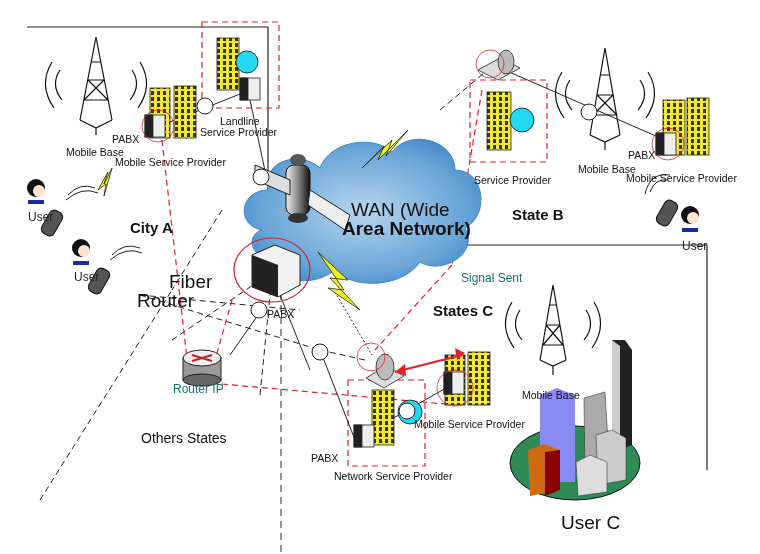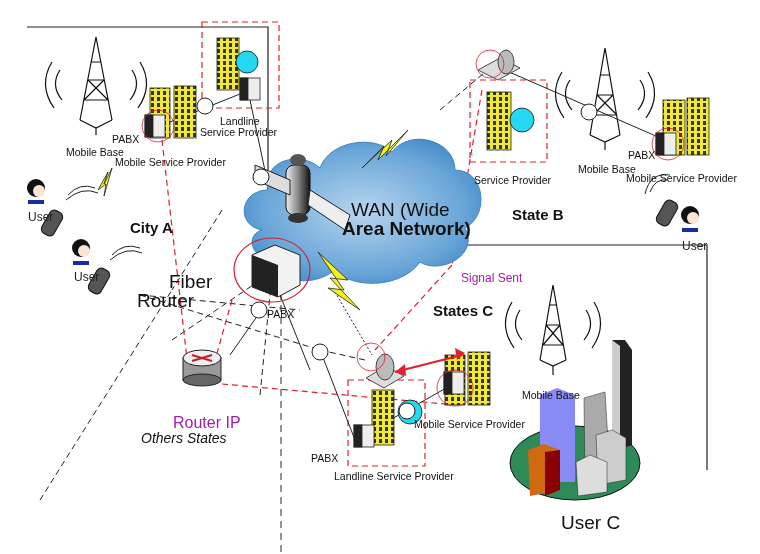--- a/index.html
+++ b/index.html
@@ -3,21 +3,21 @@
 <meta charset="utf-8">
 <style>
   html, body { margin:0; padding:0; background:#ffffff; }
   body { width:760px; height:554px; overflow:hidden; position:relative; font-family:"Liberation Sans", sans-serif; }
   svg { position:absolute; left:0; top:0; }
   .lbl { position:absolute; white-space:nowrap; color:#111; font-family:"Liberation Sans", sans-serif; }
   .sm { font-size:10.5px;margin-top:12px; }
   .xs { font-size:12px; color:#222; }
   .bold { font-weight:bold; font-size:15px; }
   .md { font-size:19px; }
-  .red { color:#a21caf; }
+  .red { color:#0f766e; }
 </style>
 </head>
 <body>
 
 <svg width="760" height="554" viewBox="0 0 760 554">
   <defs>
     <pattern id="bldg" width="6" height="6" patternUnits="userSpaceOnUse">
       <rect width="6" height="6" fill="#f2e934"></rect>
       <rect x="1" y="1" width="3" height="4" fill="#333"></rect>
     </pattern>
@@ -250,22 +250,22 @@
 <div class="lbl bold" style="left:433px;top:302px;">States C</div>
 
 <div class="lbl md" style="left:351px;top:199px;">WAN (Wide</div>
 <div class="lbl md" style="left:342px;top:218px;font-weight:bold;">Area Network)</div>
 
 <div class="lbl md" style="left:141px;top:271px;margin-left:28px;">Fiber</div>
 <div class="lbl md" style="left:137px;top:290px;">Router</div>
 <div class="lbl sm" style="left:267px;top:296px;">PABX</div>
 
 <div class="lbl sm red" style="left:461px;top:259px;font-size:12px;">Signal Sent</div>
-<div class="lbl sm red" style="left:173px;top:402px;font-size:16px;text-align:right;">Router IP</div>
-
-<div class="lbl md" style="left:141px;top:430px;font-size:14px;font-style:italic;">Others States</div>
+<div class="lbl sm red" style="left:173px;top:370px;font-size:12px;text-align:right;">Router IP</div>
+
+<div class="lbl md" style="left:141px;top:430px;font-size:14px;">Others States</div>
 
 <div class="lbl sm" style="left:522px;top:377px;">Mobile Base</div>
 <div class="lbl sm" style="left:414px;top:406px;">Mobile Service Provider</div>
 <div class="lbl sm" style="left:311px;top:440px;">PABX</div>
-<div class="lbl sm" style="left:334px;top:458px;">Landline Service Provider</div>
+<div class="lbl sm" style="left:334px;top:458px;">Network Service Provider</div>
 
 <div class="lbl md" style="left:561px;top:512px;">User C</div>
 
 </body></html>

